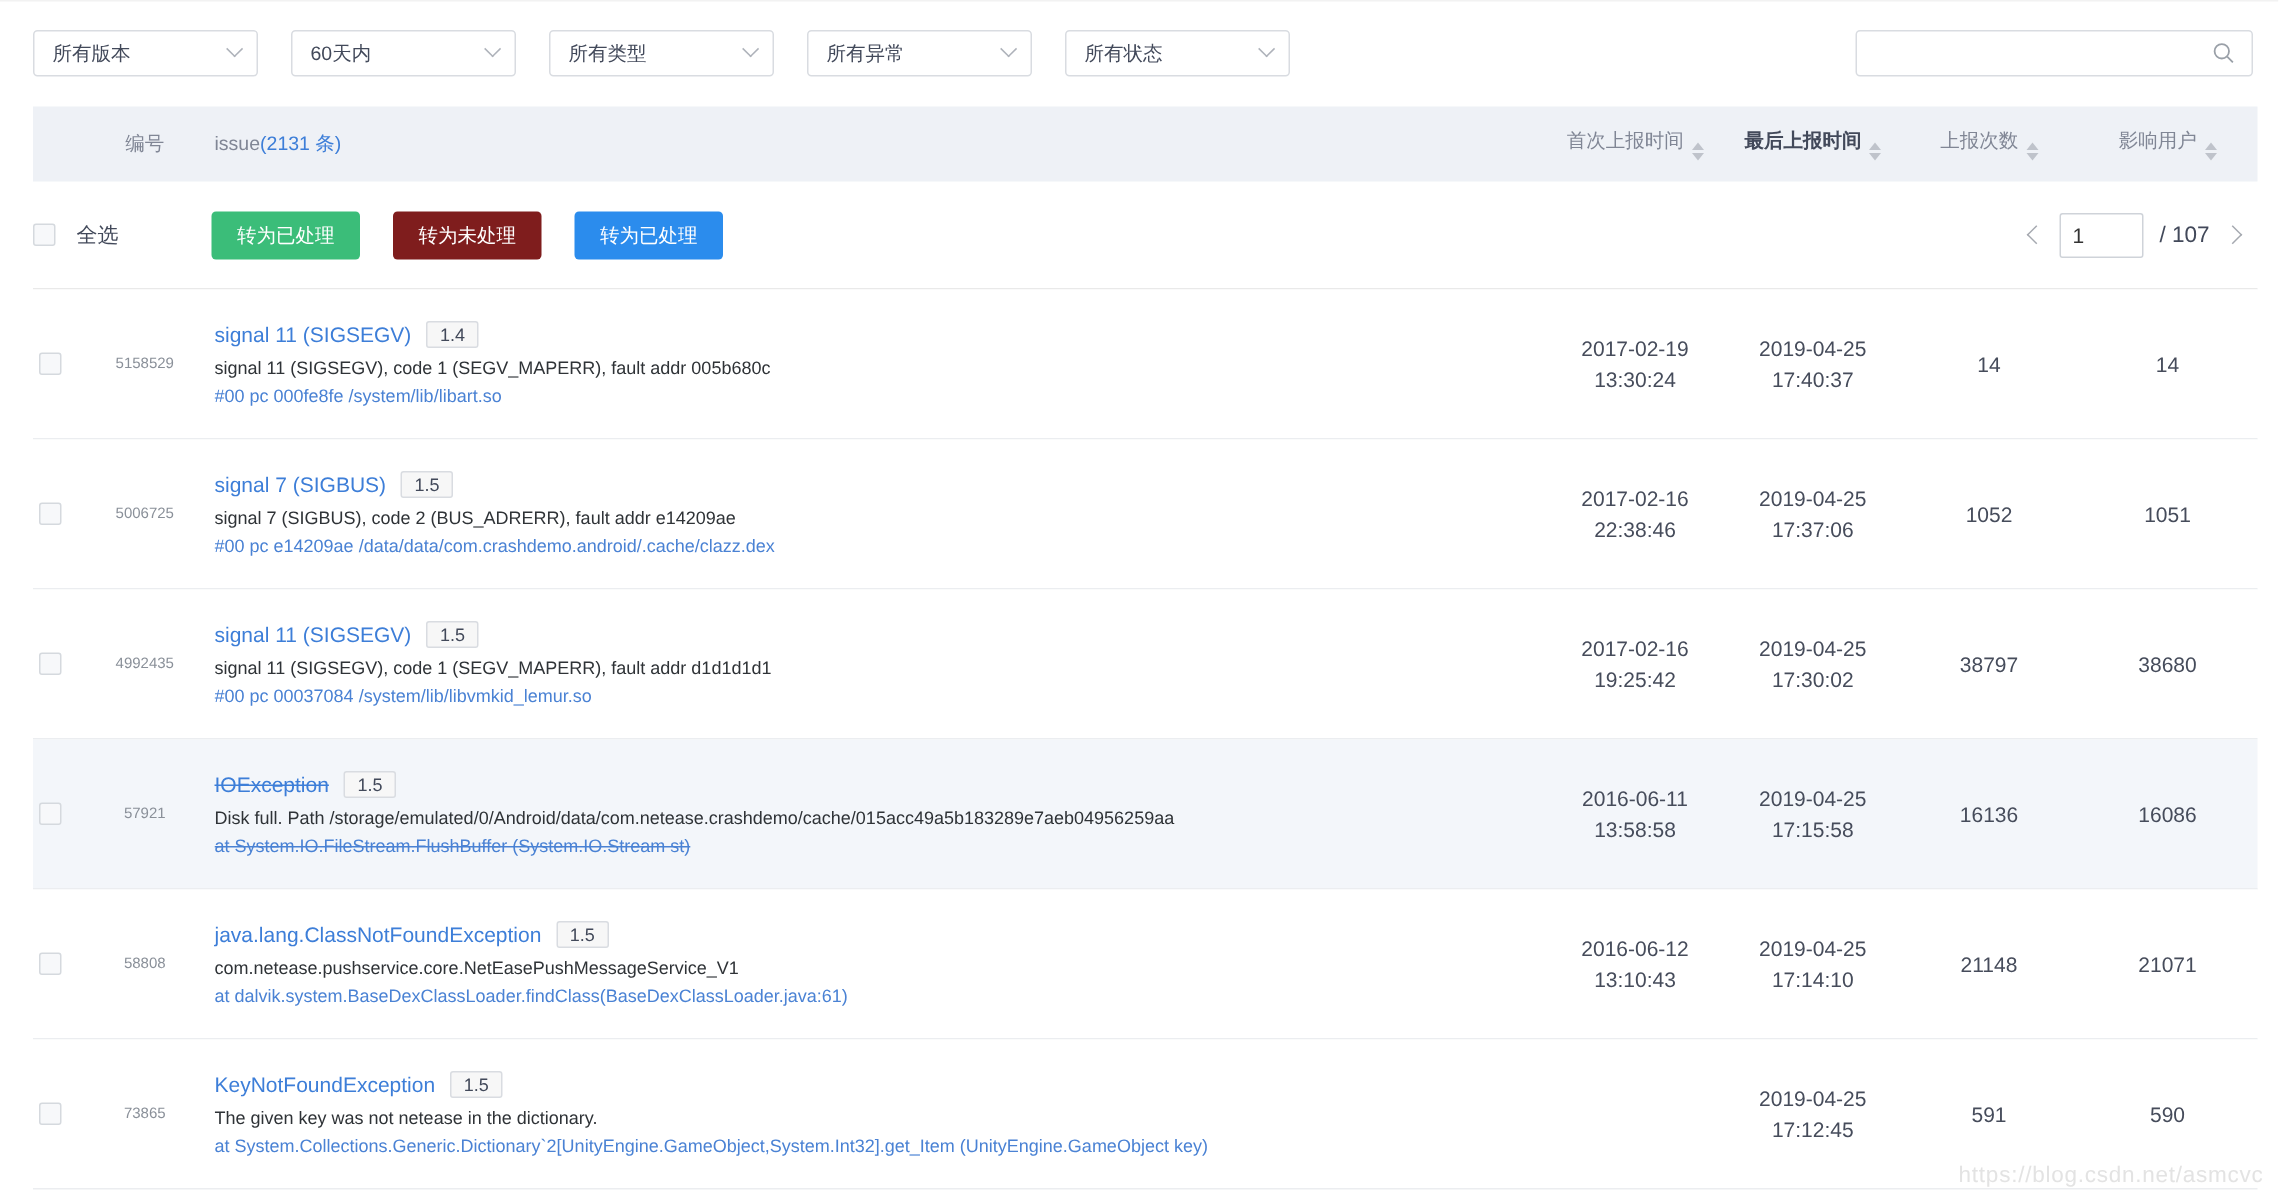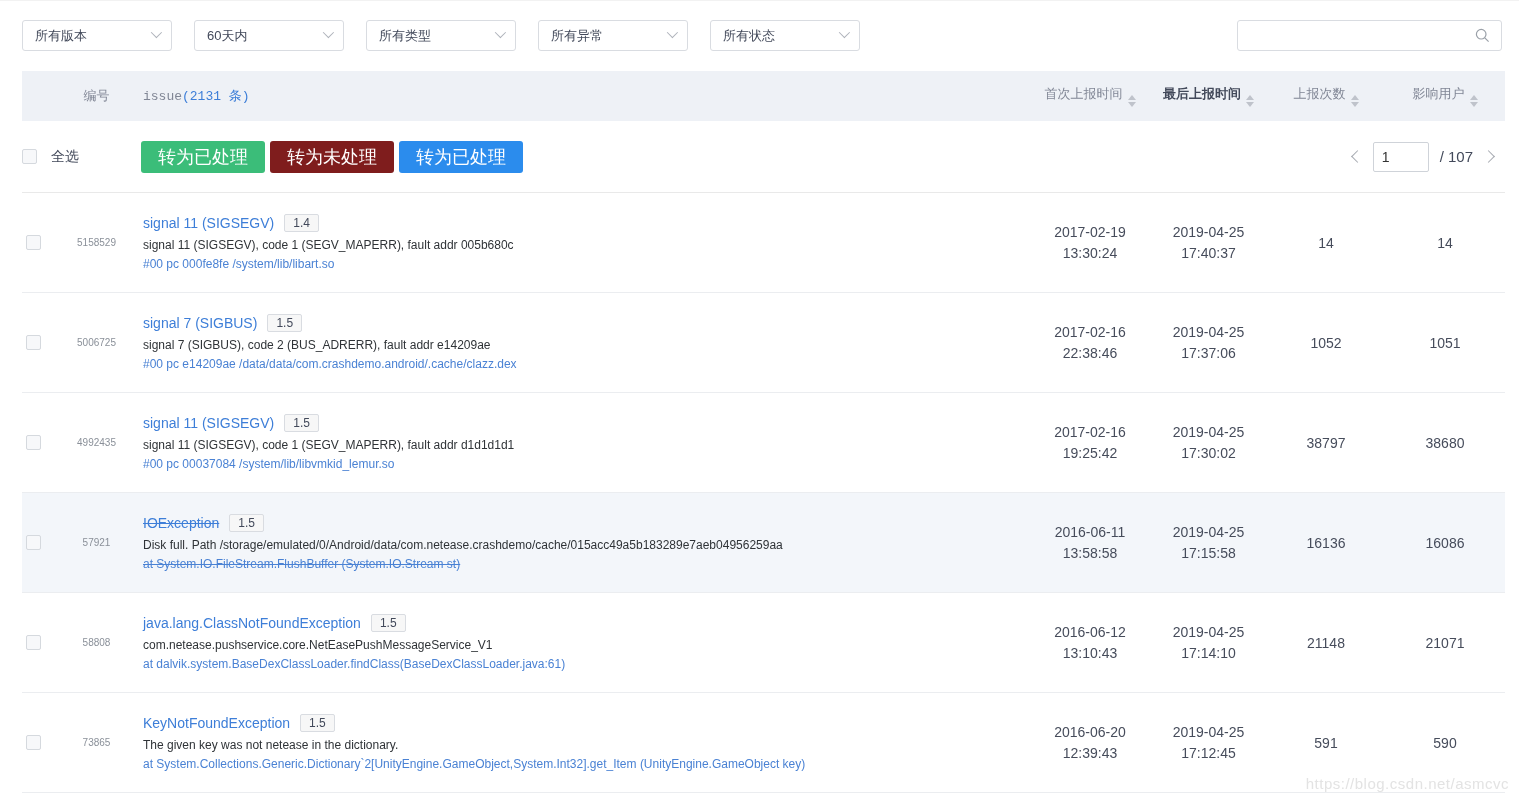--- a/index.html
+++ b/index.html
@@ -14,41 +14,41 @@
     padding:0 12px; font-size:13px; color:#42495a; cursor:pointer; }
   .chev-down { width:8px; height:8px; border-right:1px solid #aeb2ba; border-bottom:1px solid #aeb2ba;
     transform:rotate(45deg) translateY(-2px); margin-top:-4px; }
   .search-box { position:absolute; top:19px; right:17px; width:265px; height:31px;
     border:1px solid #d9dce1; border-radius:3px; background:#fff;
     display:flex; align-items:center; padding:0 10px; }
   .search-box input { flex:1; border:none; outline:none; font-size:13px; color:#42495a; background:transparent; }
 
   
   .table-wrap { position:absolute; top:70px; left:22px; width:1483px; }
-  .thead { display:flex; align-items:center; height:50px; background:#eef1f6; font-size:13px; color:#808695;font-family:Liberation Mono, monospace; }
+  .thead { display:flex; align-items:center; height:50px; background:#eef1f6; font-size:13px; color:#808695; }
   .col-check { width:28px; flex:none; display:flex; align-items:center; justify-content:flex-start; padding-left:4px; }
   .col-id { width:93px; flex:none; text-align:center; }
   .col-issue { flex:1; min-width:0; text-align:left; }
   .col-first { width:120px; flex:none; text-align:center; }
   .col-last { width:117px; flex:none; text-align:center; }
   .col-count { width:118px; flex:none; text-align:center; }
   .col-users { width:120px; flex:none; text-align:center; }
   .th-active { font-weight:bold; color:#42495a; }
   .issue-count { color:#3d7ed8; }
   .sort { display:inline-flex; flex-direction:column; gap:2px; margin-left:5px; vertical-align:-2px; }
   .sort i { display:block; width:0; height:0; border-left:4px solid transparent; border-right:4px solid transparent; }
   .sort .up { border-bottom:5px solid #bfc3cb; }
   .sort .down { border-top:5px solid #bfc3cb; }
 
   
   .action-row { display:flex; align-items:center; height:72px; border-bottom:1px solid #e9e9e9; }
   .checkbox { width:15px; height:15px; border:1px solid #d5d9de; border-radius:2px; background:#f7f8fa; flex:none; cursor:pointer; }
   .select-all-label { font-size:14px; color:#42495a; margin-left:14px; margin-right:62px; }
-  .btn { height:32px; padding:0 17px; border:none; border-radius:3px; color:#fff; font-size:18px;
-    font-family:inherit; cursor:pointer; margin-right:5px; }
+  .btn { height:32px; padding:0 17px; border:none; border-radius:3px; color:#fff; font-size:13px;
+    font-family:inherit; cursor:pointer; margin-right:22px; }
   .btn-green { background:#3bbd79; }
   .btn-orange { background:#7f1d1d; }
   .btn-blue { background:#2b8ced; }
   .pager { margin-left:auto; margin-right:12px; display:flex; align-items:center; gap:11px; }
   .chev { width:9px; height:9px; border-left:1.5px solid #a5a9b0; border-bottom:1.5px solid #a5a9b0; cursor:pointer; }
   .chev-left { transform:rotate(45deg); }
   .chev-right { transform:rotate(225deg); }
   .page-input { width:56px; height:30px; border:1px solid #cfd3d9; border-radius:2px;
     padding:0 8px; font-size:14px; color:#333; outline:none; }
   .page-total { font-size:15px; color:#42495a; }
@@ -285,24 +285,20 @@
         </div>
       <div class="col-id row-id">73865</div>
       <div class="col-issue issue-cell">
         <div class="title-line">
           <span class="row-title-link">KeyNotFoundException</span>
           <span class="version-badge">1.5</span>
         </div>
         <div class="row-detail">The given key was not netease in the dictionary.</div>
         <div class="row-stack">at System.Collections.Generic.Dictionary`2[UnityEngine.GameObject,System.Int32].get_Item (UnityEngine.GameObject key)</div>
       </div>
-      <div class="col-first time-cell">
-        <div>2016-06-20</div>
-          <div>12:39:43</div>
-      </div>
       <div class="col-last time-cell">
         <div>2019-04-25</div>
           <div>17:12:45</div>
       </div>
       <div class="col-count num-cell">591</div>
       <div class="col-users num-cell">590</div>
     </div>
 
   </div>
 

